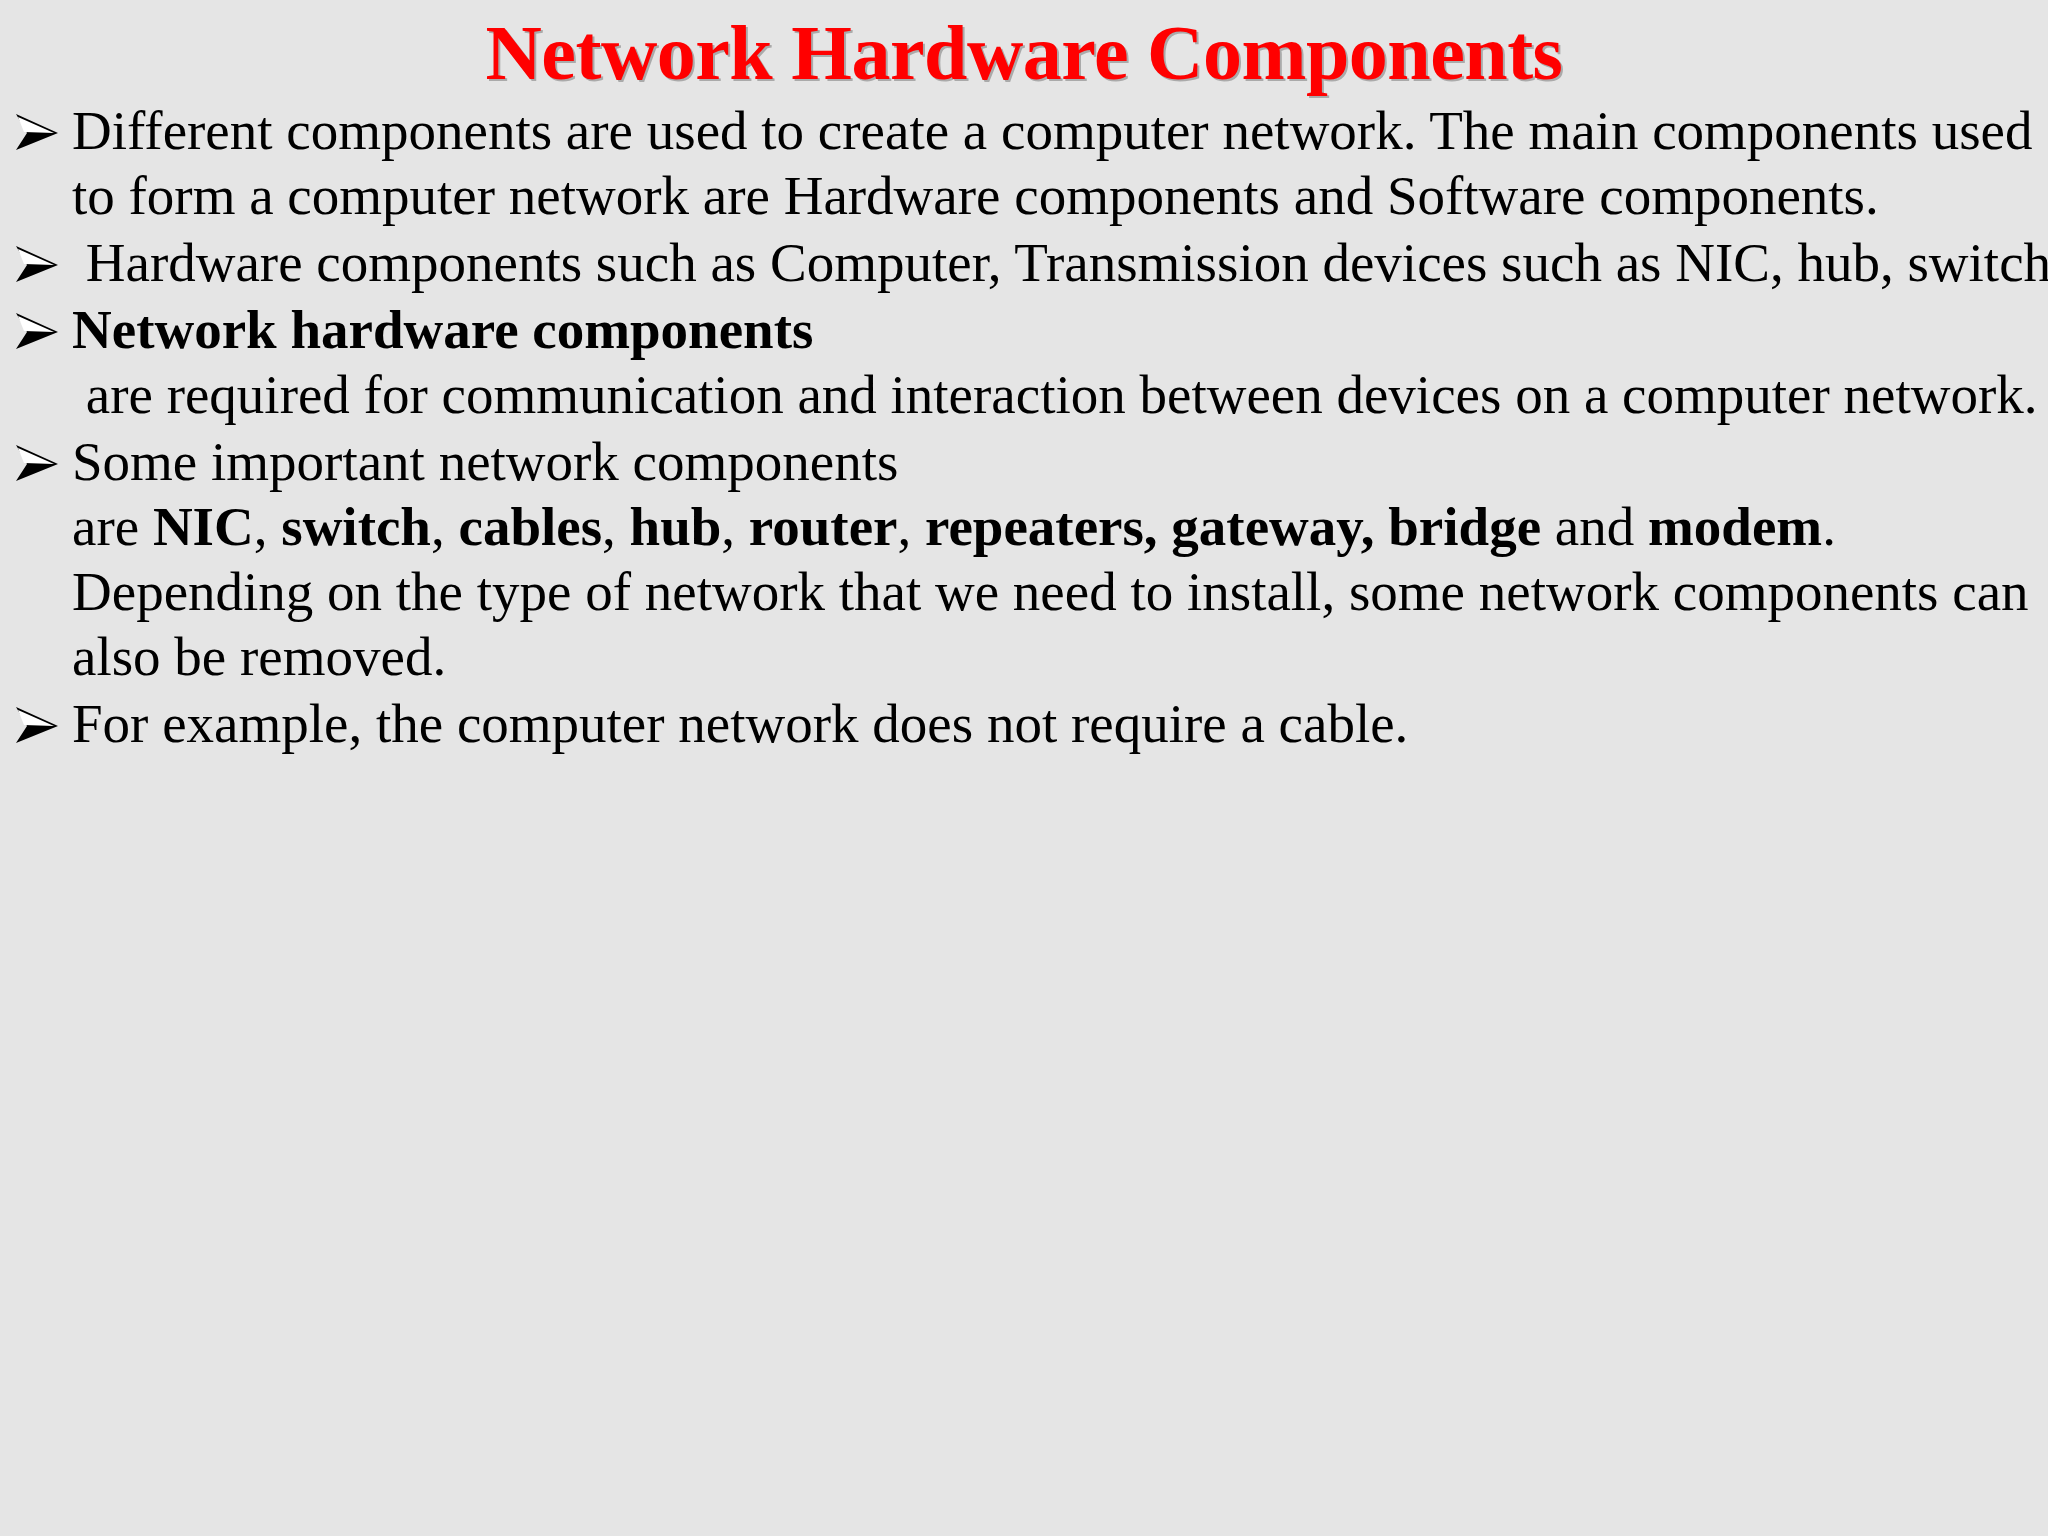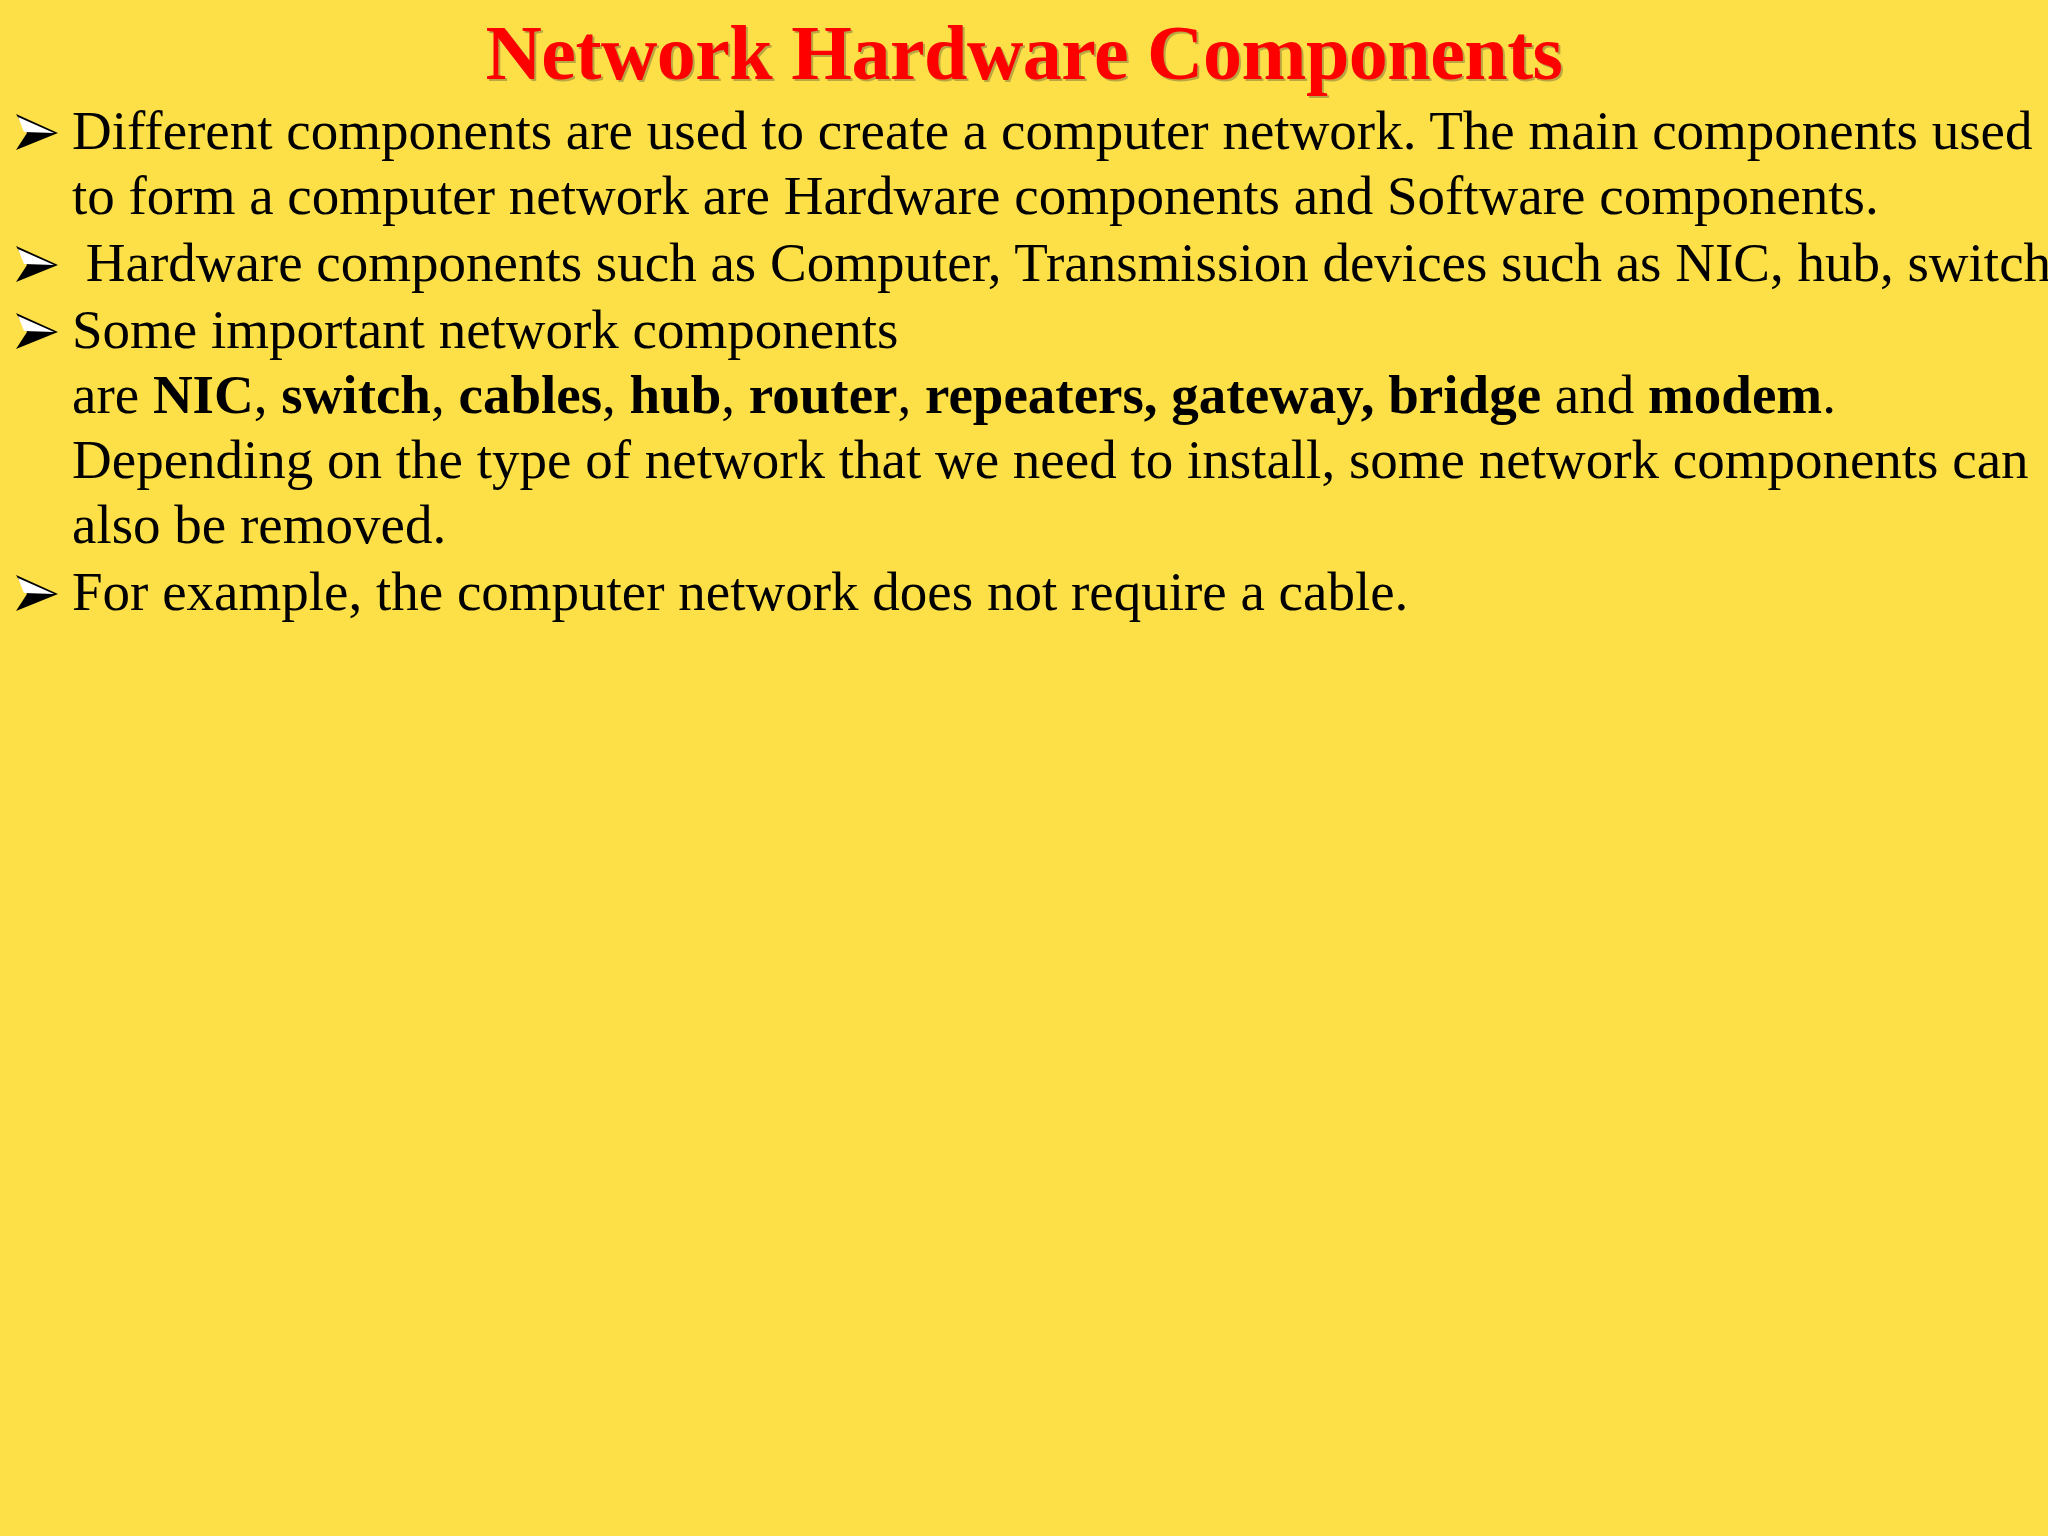--- a/index.html
+++ b/index.html
@@ -12,21 +12,21 @@
     height: 1536px;
     overflow: hidden;
     font-family: "Liberation Serif", "DejaVu Serif", serif;
     color: #000000;
   }
 
   .slide {
     position: relative;
     width: 2048px;
     height: 1536px;
-    background: #fde047;
+    background: #e5e5e5;
     box-sizing: border-box;
   }
 
   .slide-title {
     text-align: center;
     color: #FF0000;
     font-weight: bold;
     font-size: 78px;
     line-height: 1.0;
     letter-spacing: -0.5px;
@@ -99,20 +99,29 @@
     <li class="bullet-item">
       <span class="bullet-marker">
         <svg viewBox="0 0 46 40" xmlns="http://www.w3.org/2000/svg">
           <polygon points="2,2 44,21 2,38 13,21" fill="#000000"></polygon>
           <polygon points="4,5 40,21 10,20" fill="#ffffff"></polygon>
         </svg>
       </span>
       <span class="bullet-text"><span class="lead-space"> Hardware components such as Computer, Transmission devices such as NIC, hub, switch, bridge, gateway, repeater, and router, Channels such as wires, microwaves, radio waves, and satellite, and Software such as NOS(network operating system) and communication Protocols are the required components to create a network.</span></span>
     </li>
 
+    <li class="bullet-item">
+      <span class="bullet-marker">
+        <svg viewBox="0 0 46 40" xmlns="http://www.w3.org/2000/svg">
+          <polygon points="2,2 44,21 2,38 13,21" fill="#000000"></polygon>
+          <polygon points="4,5 40,21 10,20" fill="#ffffff"></polygon>
+        </svg>
+      </span>
+      <span class="bullet-text"><span class="b">Network hardware components</span><span class="lead-space"> are required for communication and interaction between devices on a computer network.</span></span>
+    </li>
 
     <li class="bullet-item">
       <span class="bullet-marker">
         <svg viewBox="0 0 46 40" xmlns="http://www.w3.org/2000/svg">
           <polygon points="2,2 44,21 2,38 13,21" fill="#000000"></polygon>
           <polygon points="4,5 40,21 10,20" fill="#ffffff"></polygon>
         </svg>
       </span>
       <span class="bullet-text"><span>Some important network components</span><br><span>are </span><span class="b">NIC</span><span>, </span><span class="b">switch</span><span>, </span><span class="b">cables</span><span>, </span><span class="b">hub</span><span>, </span><span class="b">router</span><span>, </span><span class="b">repeaters, gateway, bridge</span><span class="lead-space"> and </span><span class="b">modem</span><span>. Depending on the type of network that we need to install, some network components can also be removed.</span></span>
     </li>

